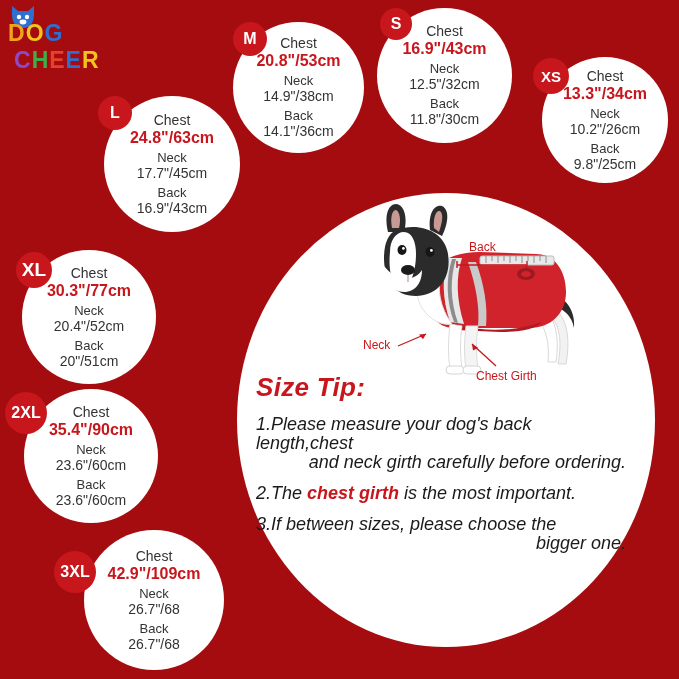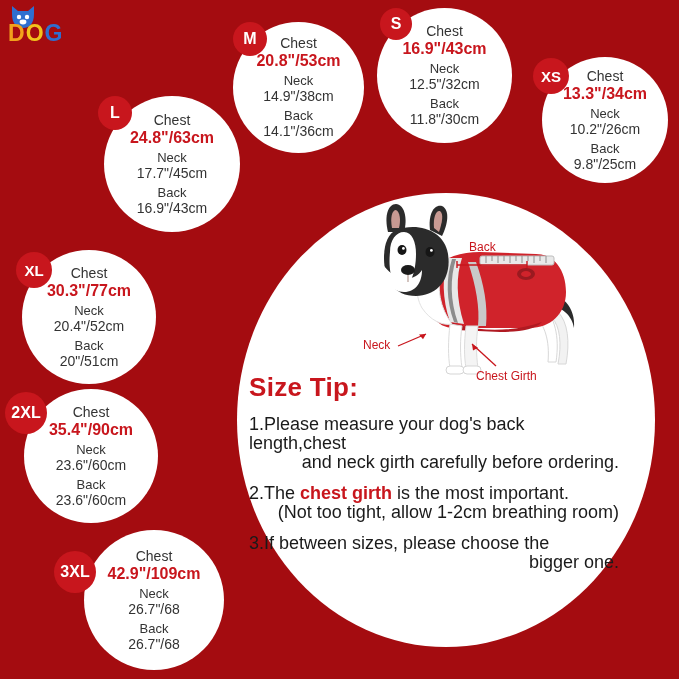--- a/index.html
+++ b/index.html
@@ -33,21 +33,21 @@
   .bubble .chest-val{font-size:16px;font-weight:bold;color:#c8161d;line-height:19px;}
   .bubble .row-label{font-size:13px;line-height:15px;color:#333;margin-top:3px;}
   .bubble .row-val{font-size:14px;line-height:17px;color:#333;}
   .tag{
     position:absolute;background:#c8161d;color:#fff;border-radius:50%;
     display:flex;align-items:center;justify-content:center;
     font-weight:bold;
   }
   
   .tip{
-    position:absolute;left:249px;top:372px;width:370px;color:#1a1a1a;
+    position:absolute;left:256px;top:372px;width:370px;color:#1a1a1a;font-style:italic;
   }
   .tip h2{
     margin:0 0 10px 0;font-size:26px;color:#c8161d;font-weight:bold;letter-spacing:.3px;
   }
   .tip p{margin:12px 0 9px 0;font-size:18px;line-height:19px;}
   .tip .ind{display:block;padding-left:13px;text-align:right;}
   .hl{color:#c8161d;font-weight:bold;}
   
   .callout{position:absolute;font-size:12px;color:#c8161d;}
   .bracket{position:absolute;}
@@ -61,20 +61,23 @@
   <span class="logo-icon">
     <svg width="34" height="34" viewBox="0 0 34 34">
       <path d="M6 12 L6 4 L12 9 L22 9 L28 4 L28 12 C28 22 23 26 17 26 C11 26 6 22 6 12 Z" fill="#2f6fd0"></path>
       <circle cx="13" cy="15" r="2.2" fill="#ffffff"></circle>
       <circle cx="21" cy="15" r="2.2" fill="#ffffff"></circle>
       <ellipse cx="17" cy="20" rx="3.4" ry="2.4" fill="#ffffff"></ellipse>
     </svg>
   </span>
   <div class="logo-text logo-dog">
     <span class="l-o">D</span><span class="l-y">O</span><span class="l-b">G</span>
+  </div>
+  <div class="logo-text logo-cheer">
+    <span class="l-p">C</span><span class="l-g">H</span><span class="l-r">E</span><span class="l-b">E</span><span class="l-y">R</span>
   </div>
 </div>
 
 <div class="oval"></div>
 
 <div class="dog-wrap">
   <svg width="270" height="200" viewBox="0 0 270 200">
 
     <path d="M214 112 C224 120 230 140 226 166 L218 166 C220 144 214 128 206 122 Z" fill="#ffffff" stroke="#d8d8d8" stroke-width="1"></path>
     <path d="M228 116 C238 126 240 146 236 168 L228 168 C232 148 230 130 222 122 Z" fill="#f2f2f2" stroke="#d8d8d8" stroke-width="1"></path>
@@ -157,21 +160,20 @@
 </div>
 
 <div class="tip">
   <h2>Size Tip:</h2>
   <p>
     <span>1.Please measure your dog's back length,chest</span>
     <span class="ind">and neck girth carefully before ordering.</span>
   </p>
   <p>
     <span>2.The </span><span class="hl">chest girth</span><span> is the most important.</span>
-    <span class="ind">(Not too tight, allow 1-2cm breathing room)</span>
   </p>
   <p>
     <span>3.If between sizes, please choose the</span>
     <span class="ind">bigger one.</span>
   </p>
 </div>
 
 <div class="bubble" style="left:233px;top:22px;width:131px;height:131px;">
   <div class="chest-label">Chest</div>
   <div class="chest-val">20.8"/53cm</div>
@@ -213,21 +215,21 @@
 <div class="tag" style="left:98px;top:96px;width:34px;height:34px;font-size:16px;">L</div>
 
 <div class="bubble" style="left:22px;top:250px;width:134px;height:134px;">
   <div class="chest-label">Chest</div>
   <div class="chest-val">30.3"/77cm</div>
   <div class="row-label">Neck</div>
   <div class="row-val">20.4"/52cm</div>
   <div class="row-label">Back</div>
   <div class="row-val">20"/51cm</div>
 </div>
-<div class="tag" style="left:16px;top:252px;width:36px;height:36px;font-size:15px;">XL</div>
+<div class="tag" style="left:16px;top:252px;width:36px;height:36px;font-size:19px;">XL</div>
 
 <div class="bubble" style="left:24px;top:389px;width:134px;height:134px;">
   <div class="chest-label">Chest</div>
   <div class="chest-val">35.4"/90cm</div>
   <div class="row-label">Neck</div>
   <div class="row-val">23.6"/60cm</div>
   <div class="row-label">Back</div>
   <div class="row-val">23.6"/60cm</div>
 </div>
 <div class="tag" style="left:5px;top:392px;width:42px;height:42px;font-size:16px;">2XL</div>

